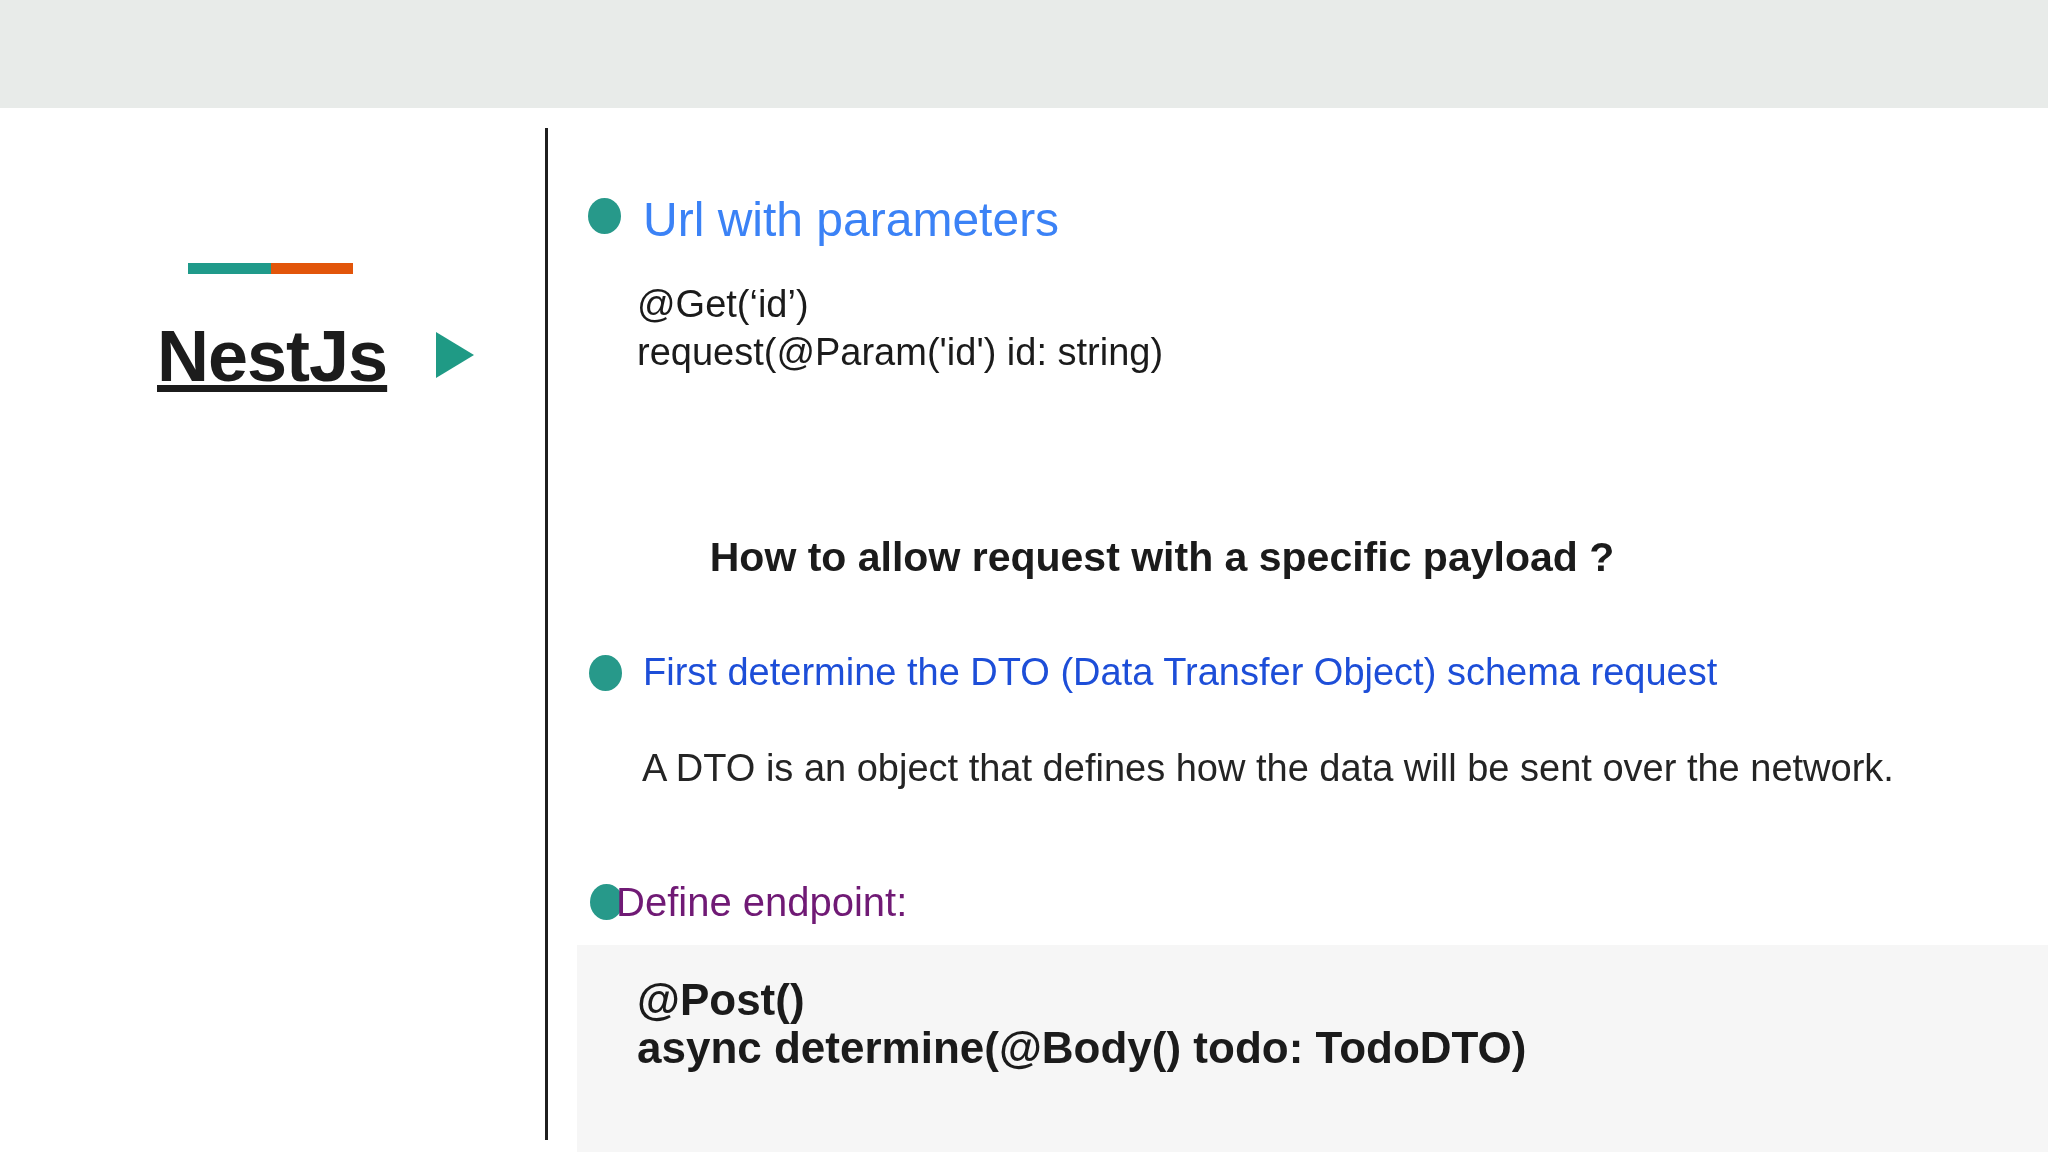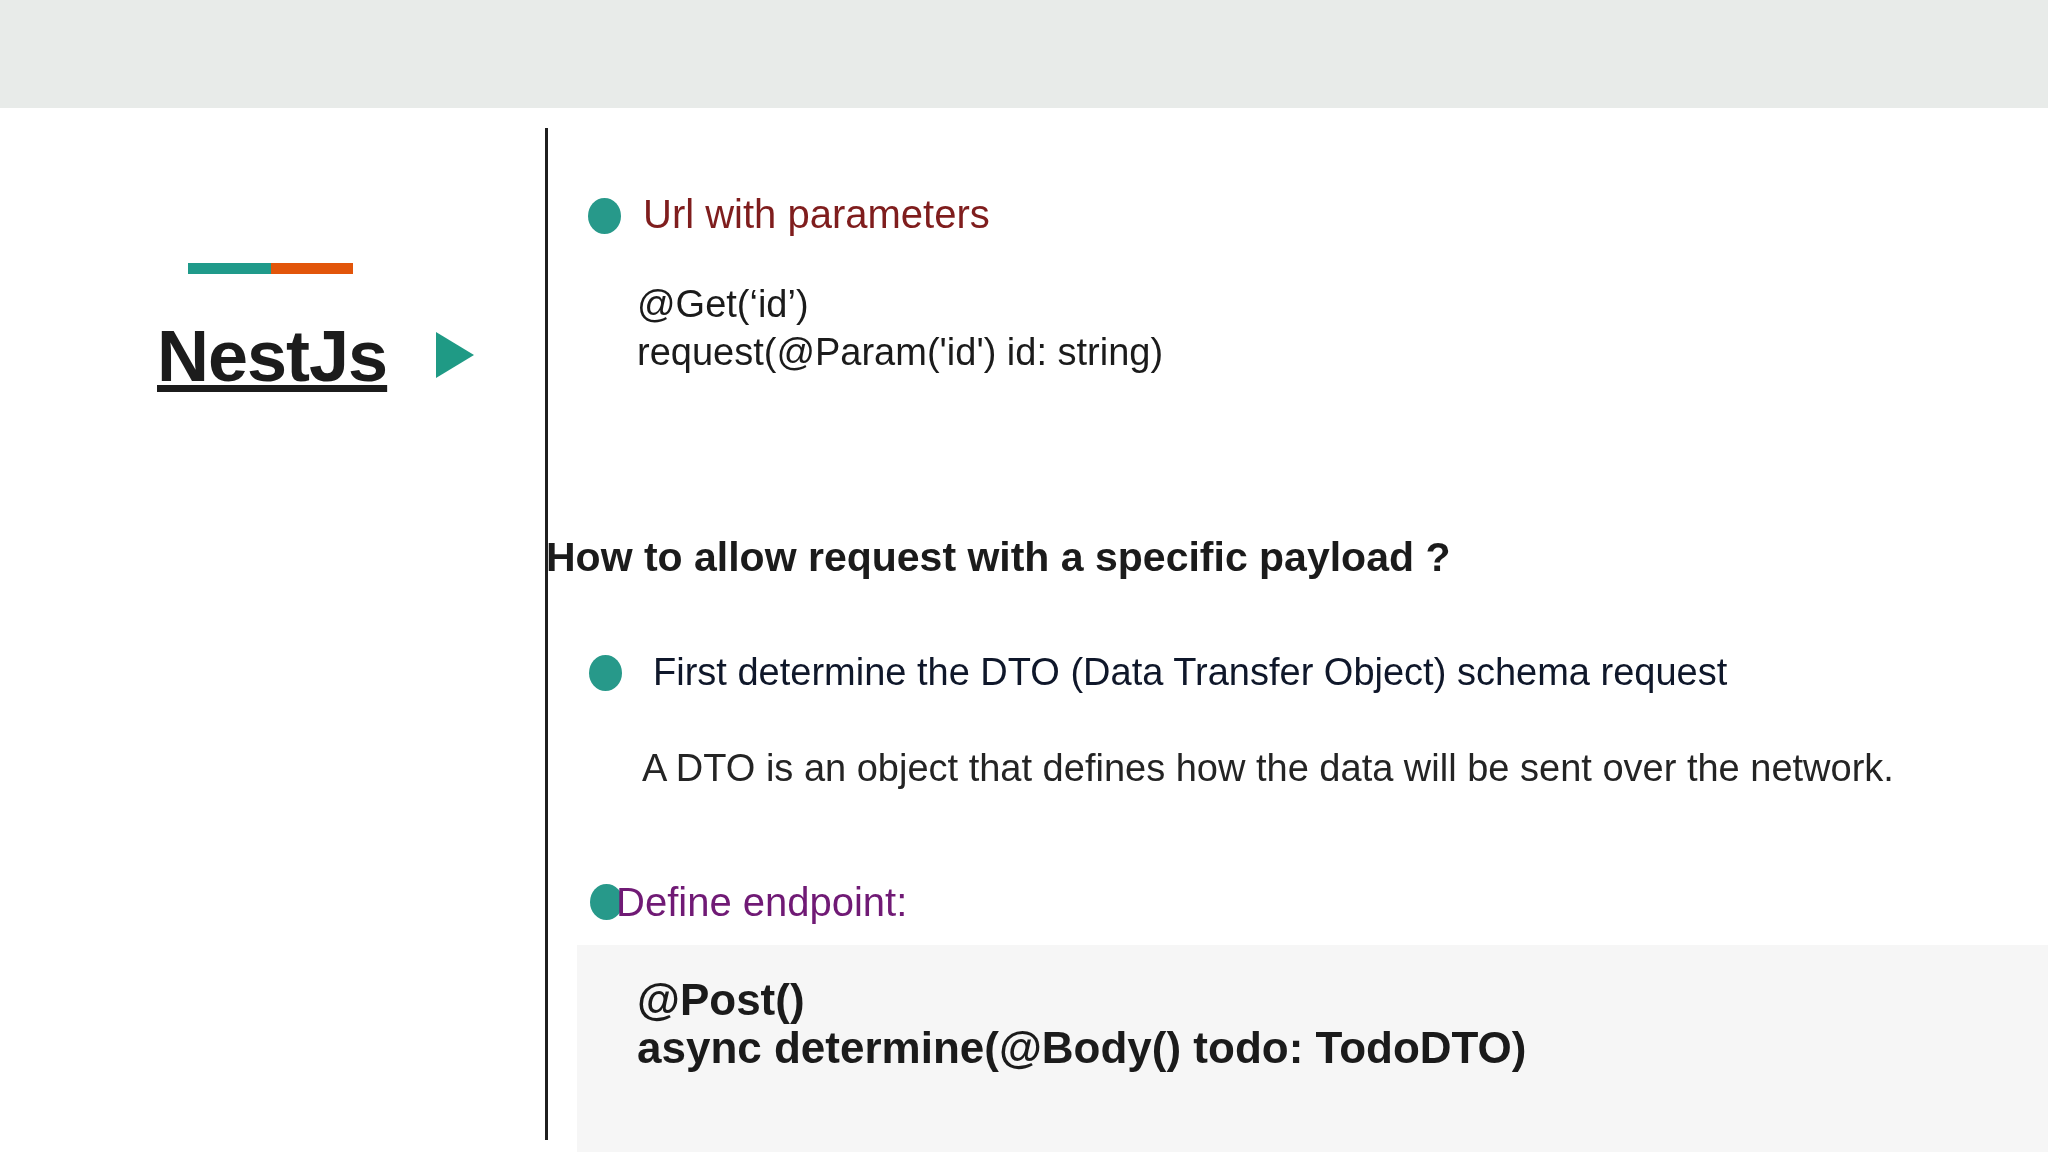--- a/index.html
+++ b/index.html
@@ -38,31 +38,31 @@
   }
   
   .bullet{
     position:absolute;width:33px;height:36px;border-radius:50%;
     background:#27998a;
   }
   .b1{left:588px;top:198px;}
   .b2{left:589px;top:655px;}
   .b3{left:590px;top:884px;}
   .line{position:absolute;white-space:nowrap;}
-  .t-url{left:643px;top:192px;font-size:40px;color:#7f1d1d;}
+  .t-url{left:643px;top:192px;font-size:48px;color:#3b82f6;}
   .code1{
     left:637px;top:280px;font-size:38px;font-weight:normal;color:#1b1b1b;
     line-height:48px;
   }
   .headline{
     position:absolute;left:546px;top:534px;width:1232px;
-    text-align:left;font-size:41px;font-weight:bold;color:#1b1b1b;
+    text-align:center;font-size:41px;font-weight:bold;color:#1b1b1b;
     white-space:nowrap;
   }
-  .t-first{left:643px;top:651px;font-size:38px;color:#0f172a;margin-left:10px;}
+  .t-first{left:643px;top:651px;font-size:38px;color:#1d4ed8;}
   .t-dto{left:642px;top:747px;font-size:38px;color:#242424;}
   .t-define{left:616px;top:880px;font-size:40px;color:#701a75;}
   .code-box{
     position:absolute;left:577px;top:945px;width:1471px;height:207px;
     background:#f6f6f6;
   }
   .code2{
     left:637px;top:976px;font-size:44px;font-weight:bold;color:#1b1b1b;
     line-height:48px;
   }

